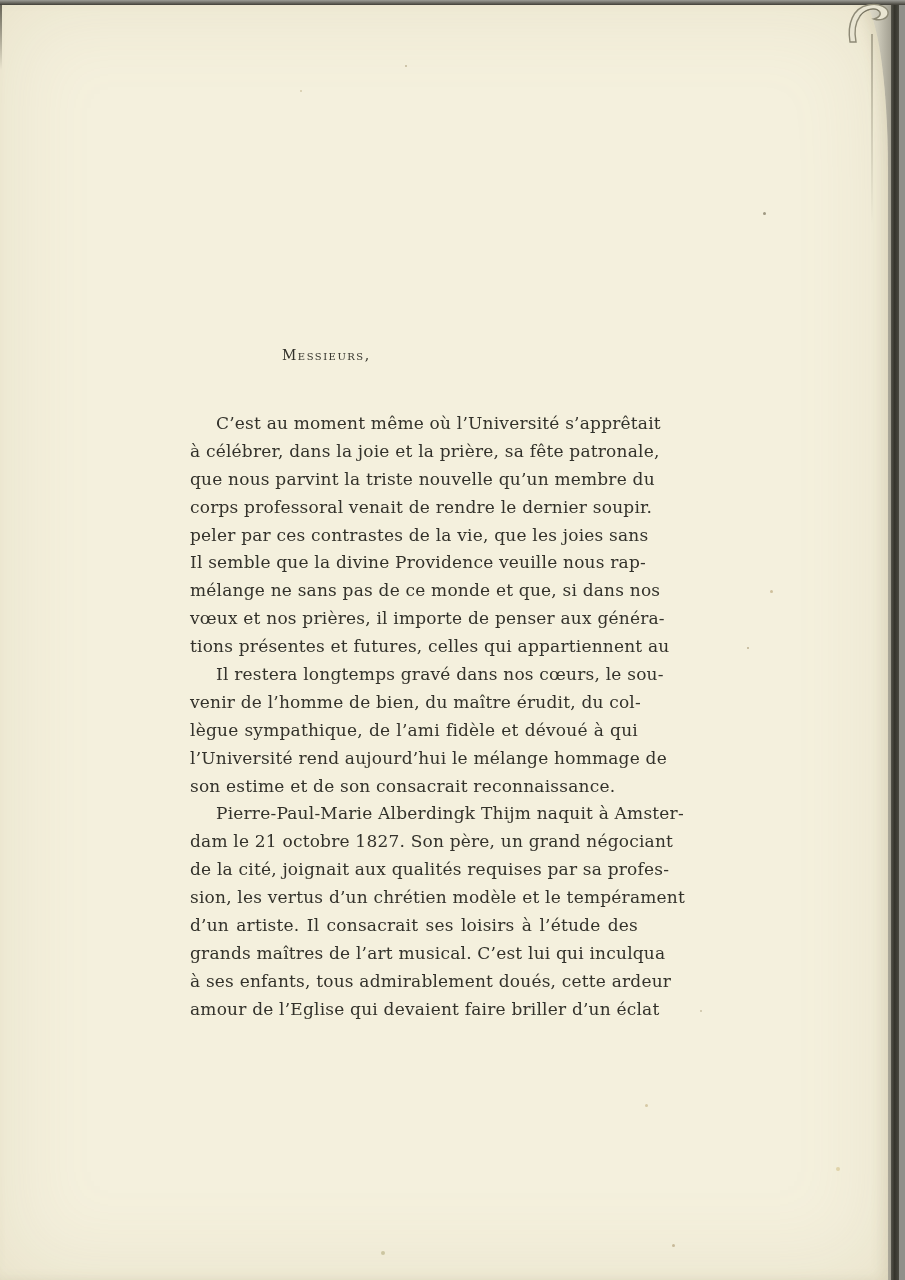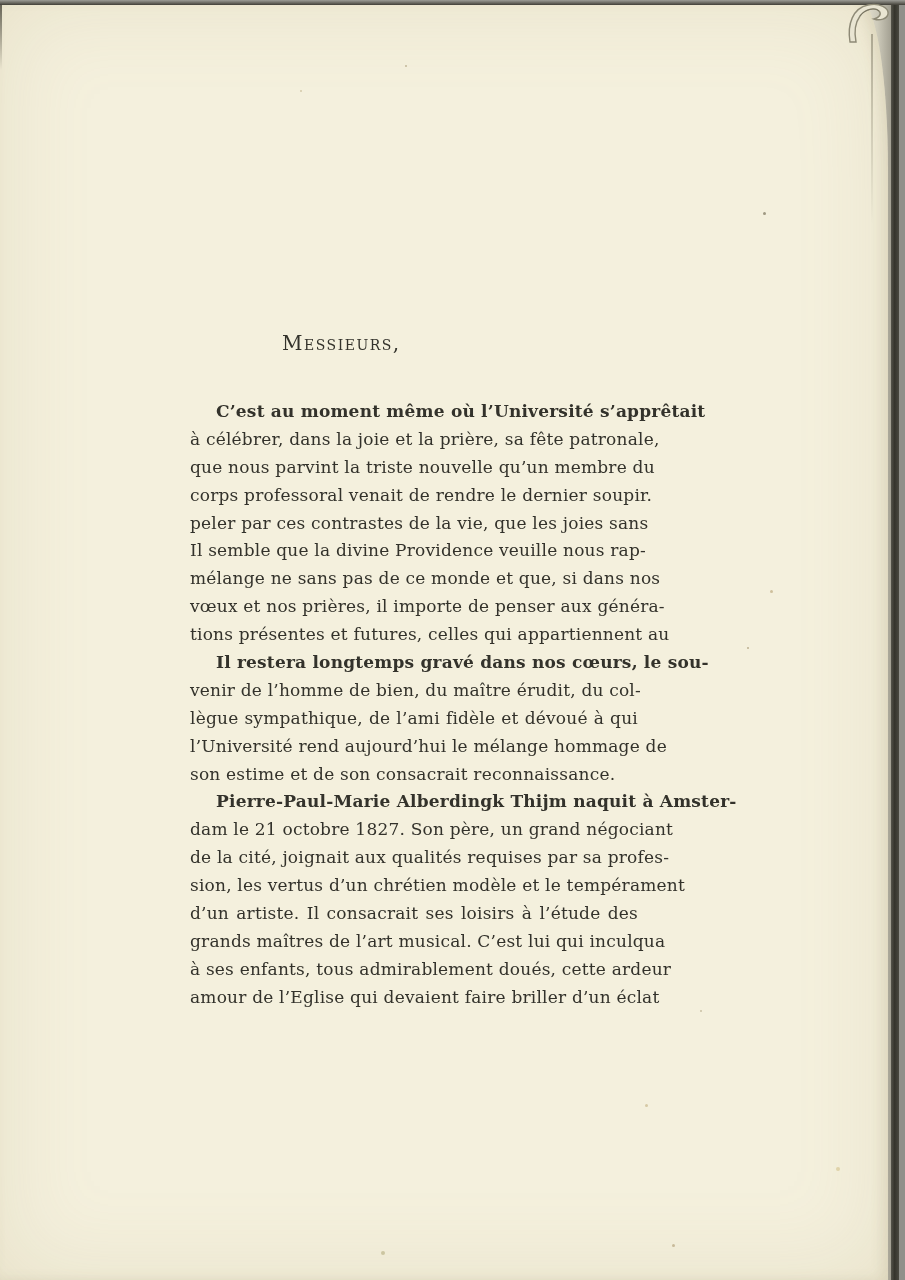--- a/index.html
+++ b/index.html
@@ -29,27 +29,27 @@
   .top-band{position:absolute;top:0;left:0;right:0;height:5px;z-index:5;
     background:linear-gradient(to bottom,#9c9c96,#6c6b63 55%,#413f37);}
   .left-sliver{position:absolute;top:0;left:0;width:2px;height:70px;
     background:linear-gradient(to bottom,rgba(60,58,48,.8),rgba(60,58,48,0));}
 
   
   .curl{position:absolute;top:2px;right:11px;width:48px;height:44px;z-index:6;}
 
   
   .text-block{position:absolute;left:190px;top:330px;width:448px;color:var(--ink,#33322b);}
-  .salutation{font-size:20px;font-variant:small-caps;letter-spacing:1.5px;
-    margin:0 0 0 92px;line-height:26px;}
+  .salutation{font-size:14px;font-variant:small-caps;letter-spacing:1.5px;
+    margin:12px 0 0 92px;line-height:26px;}
   .lines{margin-top:42px;font-size:17px;line-height:27.9px;
     letter-spacing:.2px;}
   .line{text-align:justify;text-align-last:justify;white-space:nowrap;height:27.9px;}
   .line.end{text-align-last:left;}
-  .line.indent{padding-left:26px;font-weight:bold;}
+  .line.indent{padding-left:26px;}
 
   
   .spot{position:absolute;border-radius:50%;pointer-events:none;}
 </style>
 </head>
 <body style="--paper: #f4f0dd; --ink: #33322b; --edge-gray: #90908a; --edge-dark: #3b3a32;">
 
 <div class="scan">
 
   <div class="under-pages"></div>

